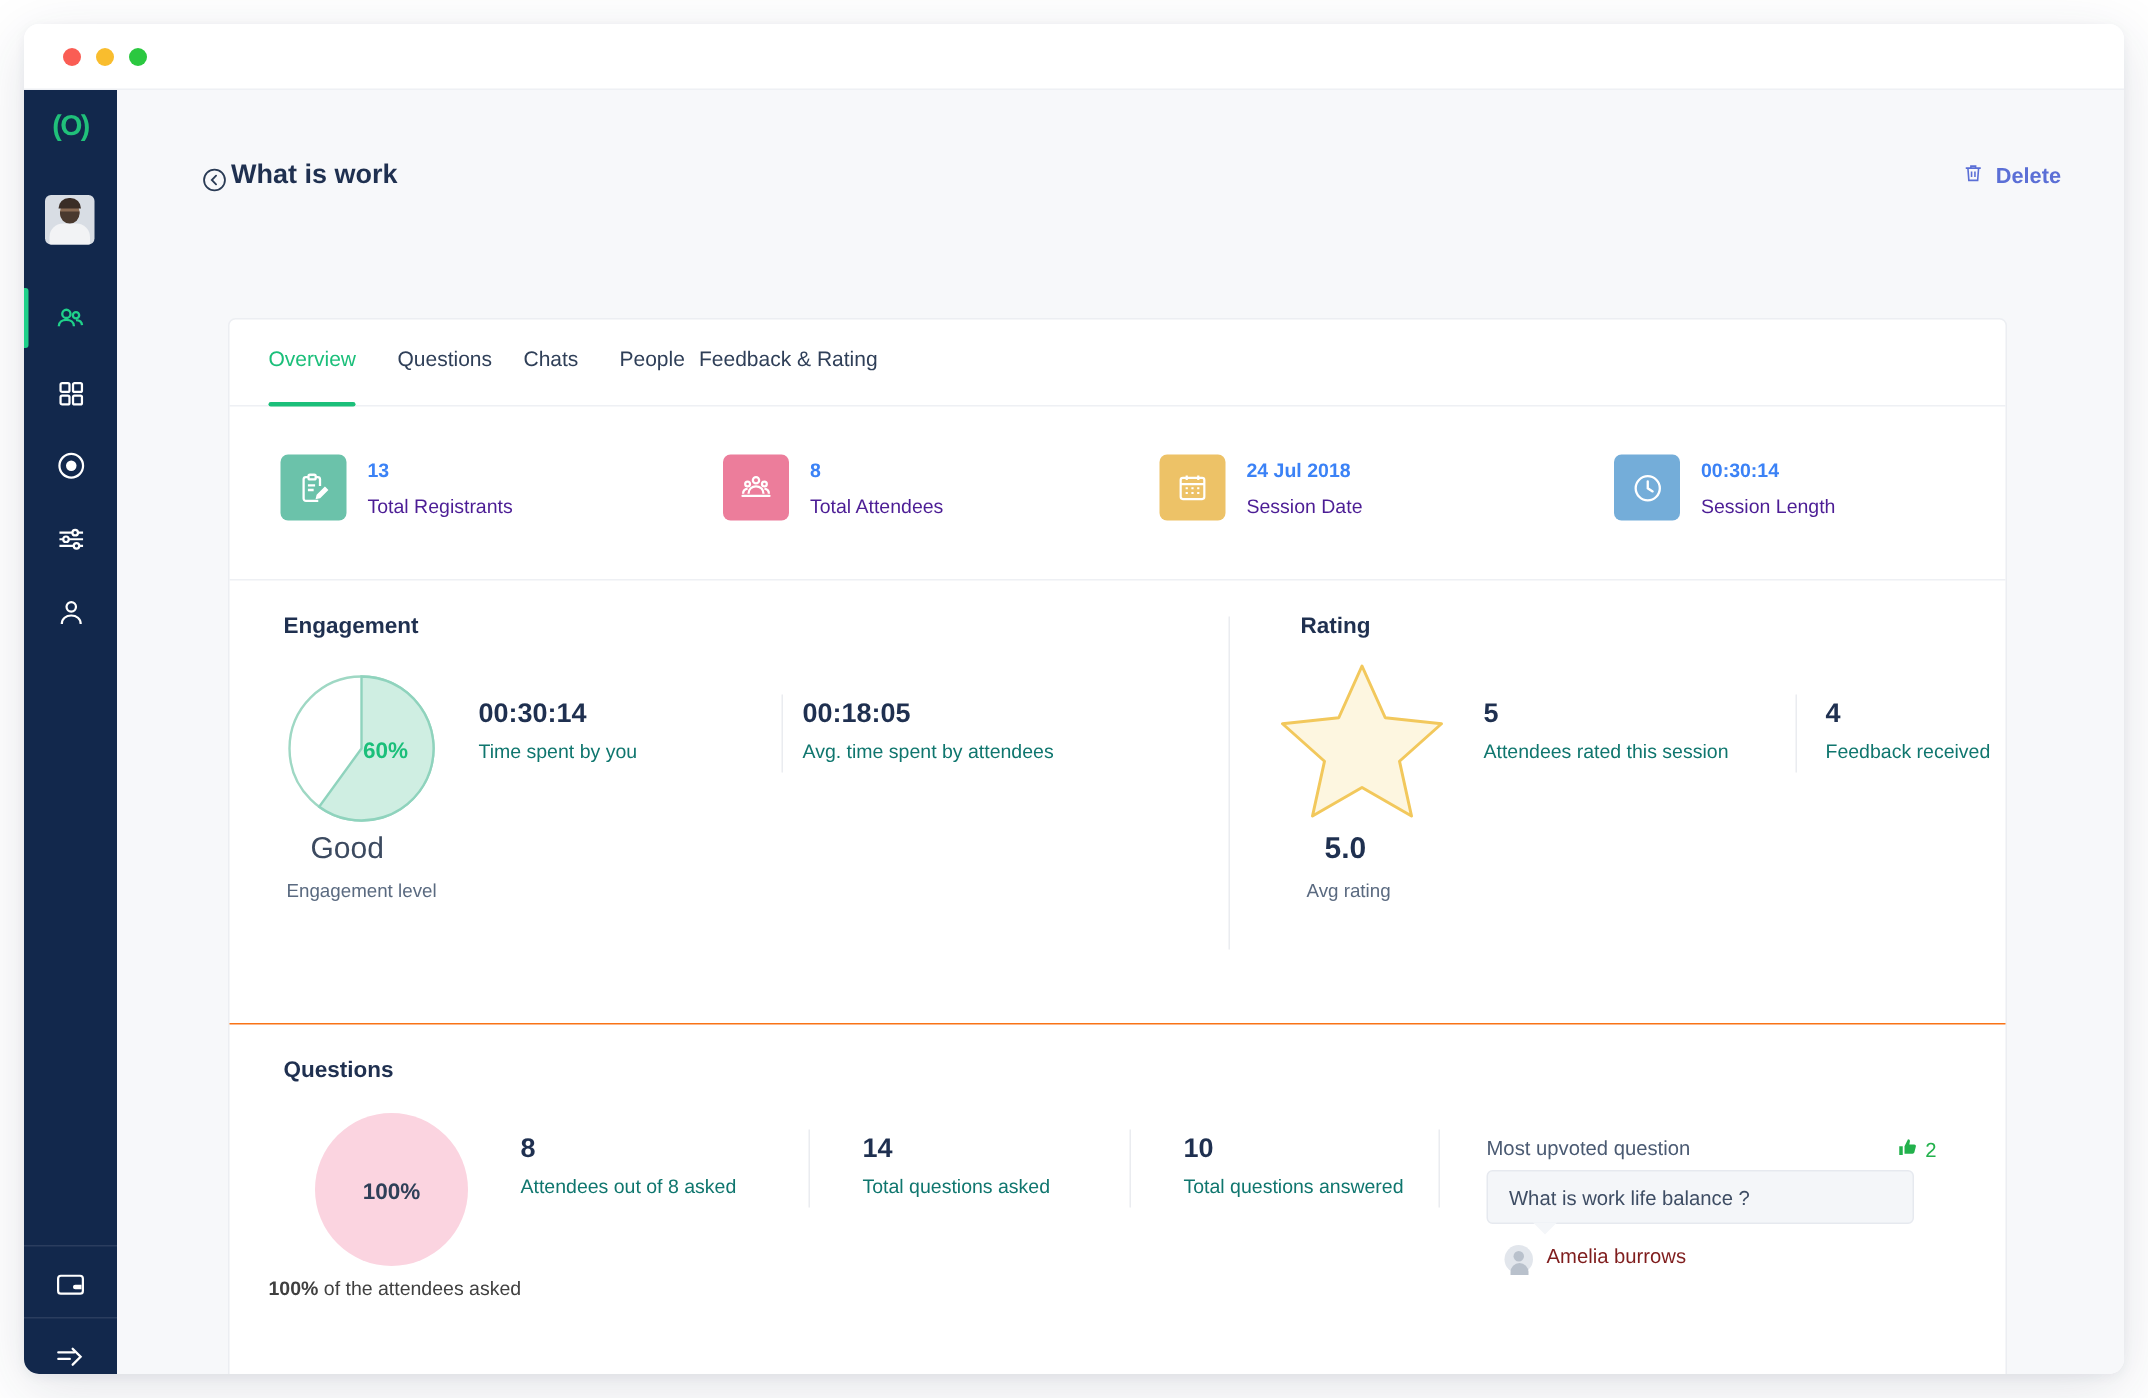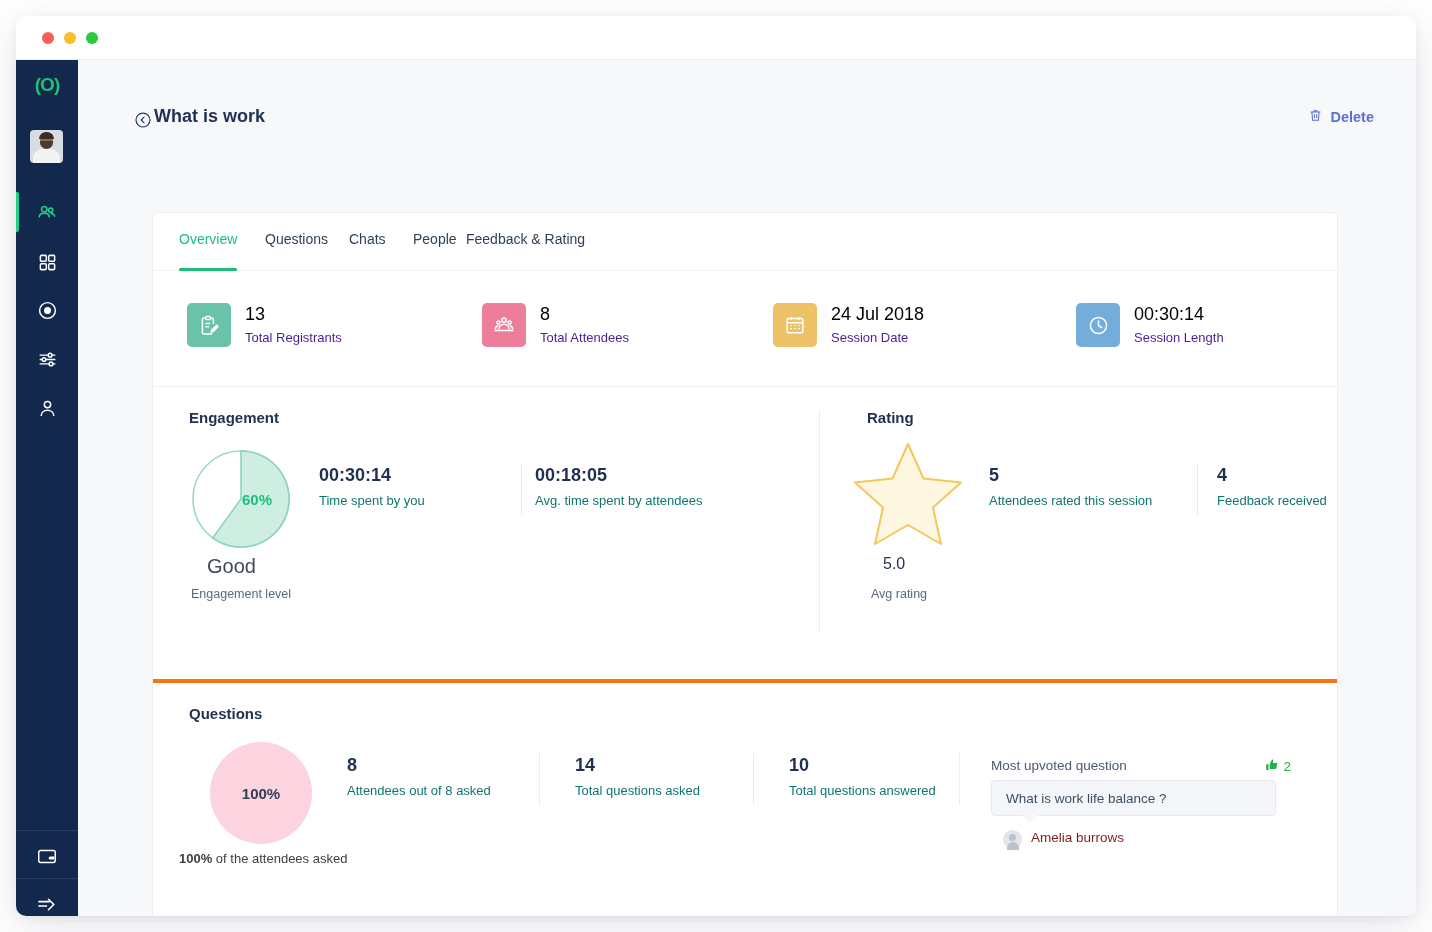--- a/index.html
+++ b/index.html
@@ -129,27 +129,27 @@
   #stat-strip {
     position: absolute; left: 0; top: 58px; width: 100%; height: 116px;
     border-bottom: 1px solid #eef0f4;
   }
   .stat { position: absolute; top: 32px; display: flex; align-items: flex-start; gap: 14px; }
   .stat-ico {
     width: 44px; height: 44px; border-radius: 5px;
     display: flex; align-items: center; justify-content: center;
     color: #ffffff; flex: none;
   }
-  .stat-val { font-size: 18px; font-weight: normal; color: #000000; line-height: 20px; margin-top: 1px; }
+  .stat-val { font-size: 13px; font-weight: bold; color: #3b82f6; line-height: 20px; margin-top: 1px; }
   .stat-lab { font-size: 13px; color: #4c1d95; margin-top: 6px; }
 
   
   #band {
     position: absolute; left: 0; top: 174px; width: 100%; height: 296px;
-    border-bottom: 4px solid #f97316;
+    border-bottom: 1px solid #f97316;
   }
   #vdiv {
     position: absolute; left: 666px; top: 24px;
     width: 1px; height: 222px; background: #eaecf0;
   }
   .sec-title {
     position: absolute; font-size: 15px; font-weight: bold; color: #1f3050;
   }
   .mini { position: absolute; }
   .mini-val { font-size: 18px; font-weight: bold; color: #1f3050; }
@@ -384,21 +384,21 @@
         <div class="mini" style="left:382px; top:78px">
           <div class="mini-val">00:18:05</div>
           <div class="mini-lab">Avg. time spent by attendees</div>
         </div>
 
         <div class="sec-title" style="left:714px; top:22px">Rating</div>
 
         <svg style="position:absolute;left:700px;top:52px" width="110" height="108" viewBox="0 0 110 108">
           <polygon points="55,5 70.5,39.5 108,43.5 80,68.5 88,105 55,86 22,105 30,68.5 2,43.5 39.5,39.5" fill="#fdf6e0" stroke="#f2c85c" stroke-width="2" stroke-linejoin="round"></polygon>
         </svg>
-        <div class="big-word" style="left:730px; top:168px; font-size:16px; font-weight:normal; color:#1f3050">5.0</div>
+        <div class="big-word" style="left:730px; top:168px; font-size:20px; font-weight:bold; color:#1f3050">5.0</div>
         <div class="small-word" style="left:718px; top:200px">Avg rating</div>
 
         <div class="mini" style="left:836px; top:78px">
           <div class="mini-val">5</div>
           <div class="mini-lab">Attendees rated this session</div>
         </div>
         <div class="mini-div" style="left:1044px; top:76px; height:52px"></div>
         <div class="mini" style="left:1064px; top:78px">
           <div class="mini-val">4</div>
           <div class="mini-lab">Feedback received</div>

